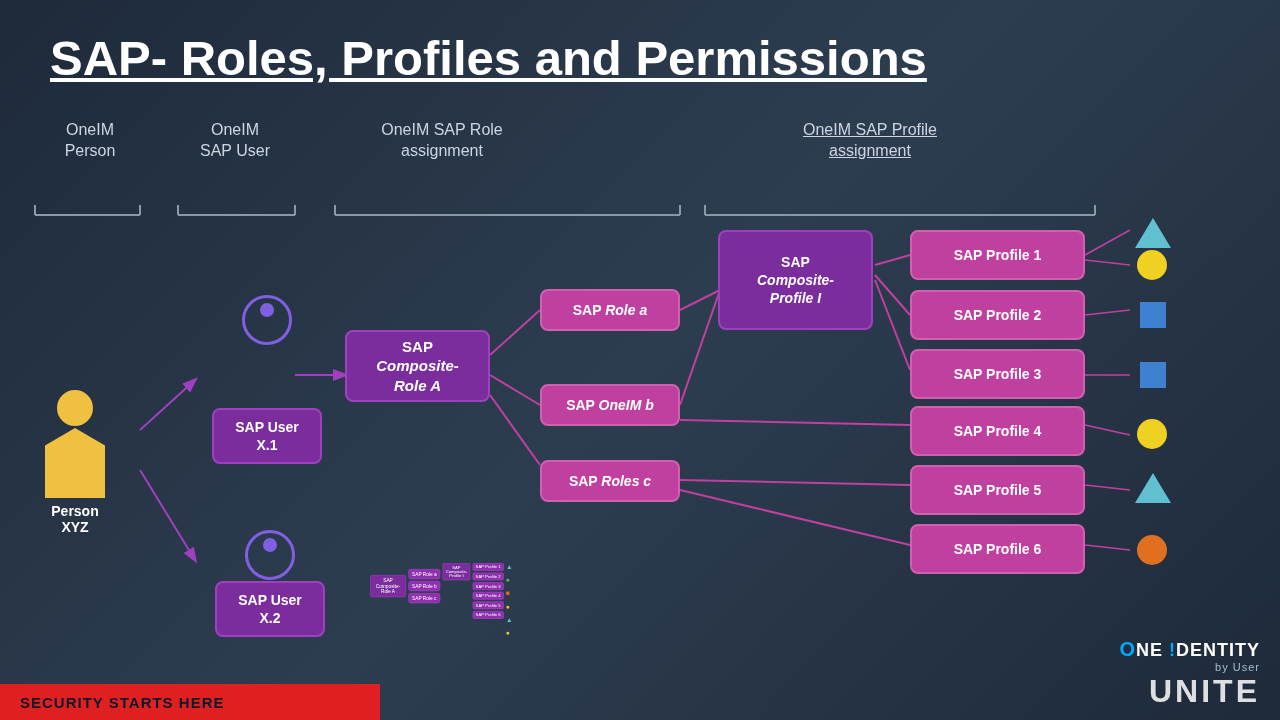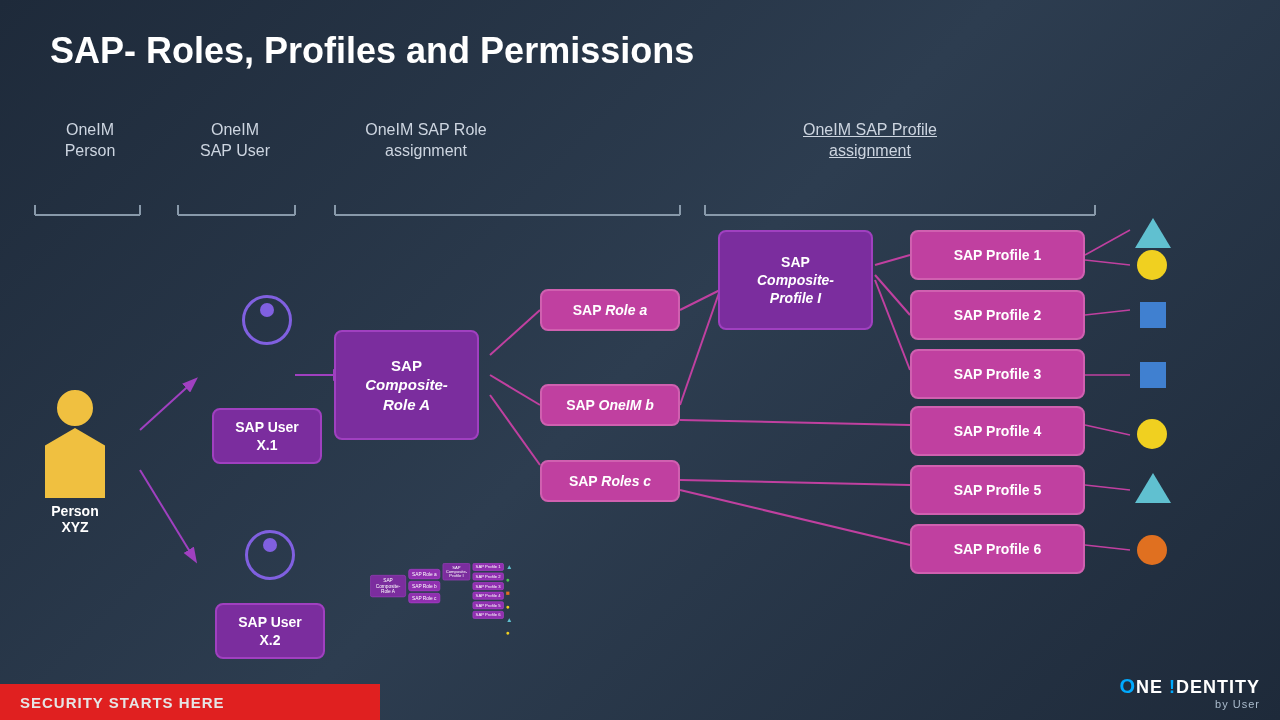--- a/index.html
+++ b/index.html
@@ -11,37 +11,38 @@
       font-family: Arial, sans-serif;
       overflow: hidden;
       position: relative;
     }
 
     .title {
       position: absolute;
       top: 30px;
       left: 50px;
       color: #ffffff;
-      font-size: 36px;
+      font-size: 49px;
       font-weight: 800;
+      text-decoration: underline;
     }
 
     
     .col-header {
       position: absolute;
       top: 120px;
       color: #cdd5e0;
       font-size: 16px;
       text-align: center;
       line-height: 1.3;
     }
 
     .col-header-person { left: 30px; width: 120px; }
     .col-header-user { left: 175px; width: 120px; }
-    .col-header-role { left: 336px; width: 180px; }
+    .col-header-role { left: 352px; width: 180px; }
     .col-header-profile { left: 710px; width: 320px; text-decoration: underline; }
 
     
     .person-icon {
       position: absolute;
       top: 370px;
       left: 45px;
     }
     .person-head {
       width: 36px;
@@ -144,21 +145,21 @@
       bottom: 0;
       left: 0;
       width: 380px;
       height: 36px;
       background: #e02020;
       display: flex;
       align-items: center;
       padding-left: 20px;
     }
     .bottom-bar-text {
-      color: #e5e5e5;
+      color: #0f172a;
       font-size: 15px;
       font-weight: 800;
       letter-spacing: 1px;
     }
 
     
     .logo-area {
       position: absolute;
       bottom: 10px;
       right: 20px;
@@ -271,25 +272,25 @@
   <div class="user-circle" style="position:relative; margin:0 auto;"></div>
 
   <div style="position:absolute; top:8px; left:50%; transform:translateX(-50%); width:14px; height:14px; border-radius:50%; background:#8060e0;"></div>
   <div class="node-box node-purple" style="width:110px; top:55px; position:relative; margin-top:8px;">SAP
 User X.1</div>
 </div>
 
 <div style="position:absolute; top:530px; left:215px; text-align:center;">
   <div class="user-circle" style="position:relative; margin:0 auto;"></div>
   <div style="position:absolute; top:8px; left:50%; transform:translateX(-50%); width:14px; height:14px; border-radius:50%; background:#8060e0;"></div>
-  <div class="node-box node-purple" style="width:110px; position:relative; margin-top:23px;">SAP
+  <div class="node-box node-purple" style="width:110px; position:relative; margin-top:1px;">SAP
 User X.2</div>
 </div>
 
-<div class="node-box node-purple" style="width:145px; height:110px; top:330px; left:334px; font-size:15px;">
+<div class="node-box node-purple" style="width:145px; height:72px; top:330px; left:345px; font-size:15px;">
   <span>SAP <span class="bold-text">Composite-<br>Role A</span></span>
 </div>
 
 <div class="node-box node-pink" style="width:140px; height:42px; top:289px; left:540px;">
   <span>SAP <span class="bold-text">Role a</span></span>
 </div>
 
 <div class="node-box node-pink" style="width:140px; height:42px; top:384px; left:540px;">
   <span>SAP <span class="bold-text">OneIM b</span></span>
 </div>
@@ -374,13 +375,14 @@
 
 <div class="bottom-bar">
   <span class="bottom-bar-text">SECURITY STARTS HERE</span>
 </div>
 
 <div class="logo-area">
   <div style="font-size:18px; font-weight:800; color:#ffffff; letter-spacing:1px;">
     <span style="color:#00aaff; font-weight:900; font-size:20px;">O</span>NE <span style="color:#00aaff;">!</span>DENTITY
     <span style="font-size:11px; color:#aabbcc; font-weight:400; display:block; text-align:right;">by User</span>
   </div>
+  <div style="font-size:32px; font-weight:900; color:#ffffff; letter-spacing:3px; opacity:0.85;">UNITE</div>
 </div>
 
 </body></html>

